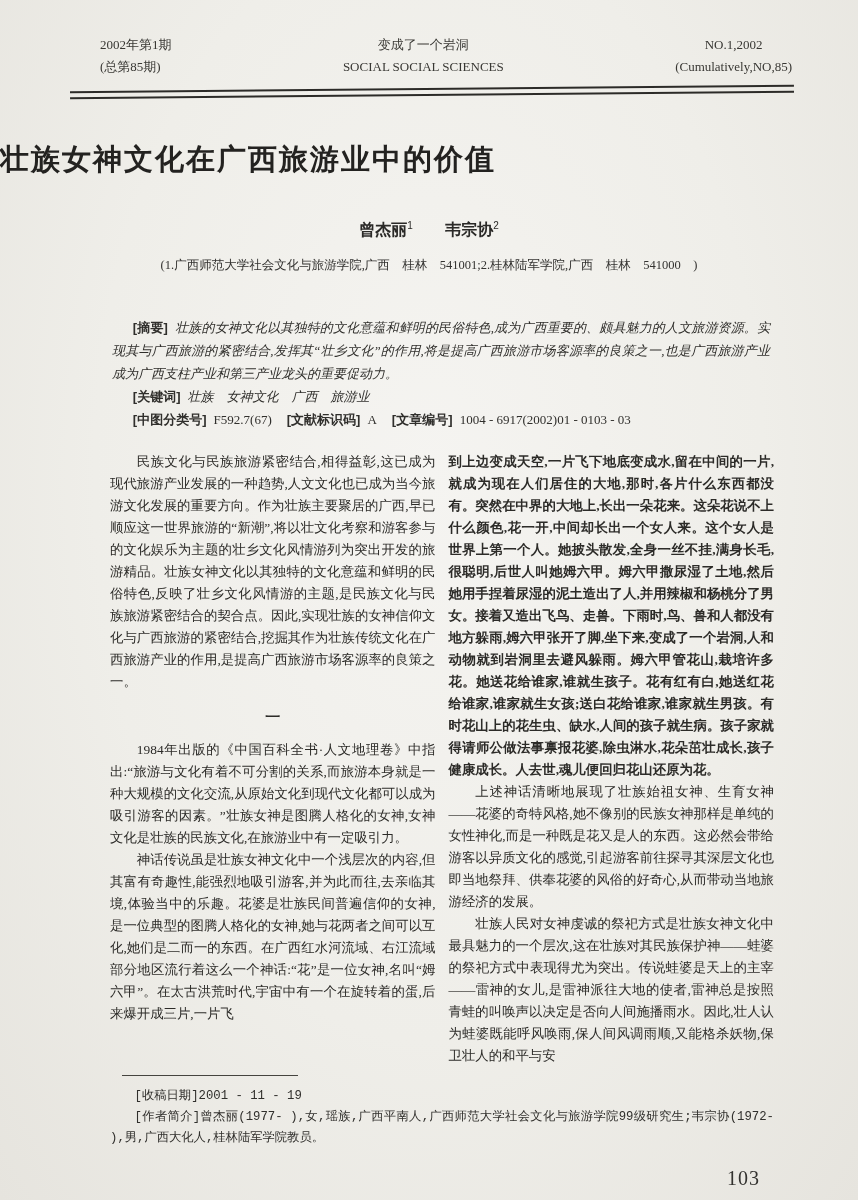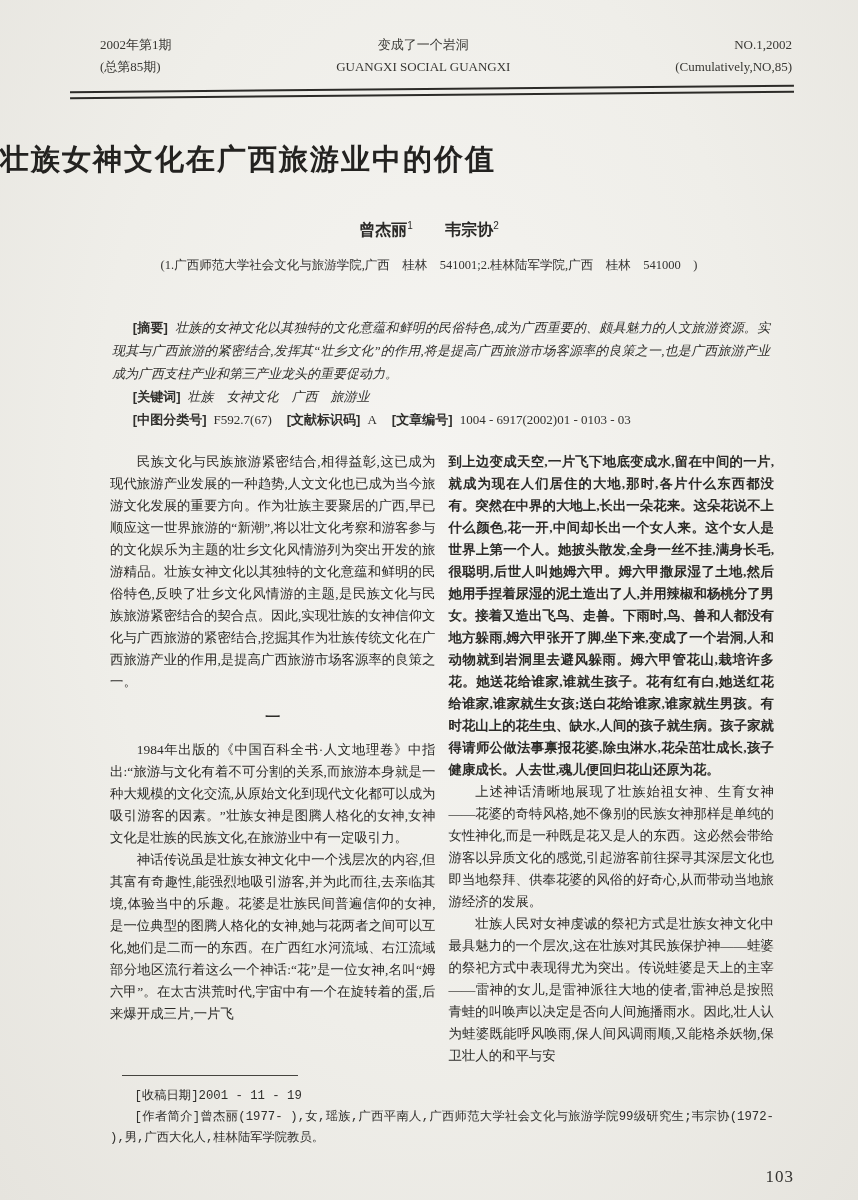--- a/index.html
+++ b/index.html
@@ -14,21 +14,21 @@
     color:#2d2c29;
   }
   
   .header{
     display:flex;justify-content:space-between;align-items:flex-start;
     padding:34px 66px 0 100px;
     font-size:13px;line-height:22px;color:#383733;
   }
   .header .blk{white-space:nowrap;}
   .header .c{text-align:center;}
-  .header .r{text-align:right;}
+  .header .r{text-align:center;}
   .rule{
     margin:10px 64px 0 70px;height:4px;
     border-top:2px solid #2c2b28;border-bottom:2px solid #2c2b28;
     transform:rotate(-0.5deg);
   }
   
   .title{
     margin-top:44px;
     font-family:"Liberation Sans","DejaVu Sans",sans-serif;
     font-weight:bold;font-size:29px;letter-spacing:2px;color:#232220;
@@ -60,37 +60,37 @@
   .para.cont{text-indent:0;font-weight:bold;}
   .divider{
     text-align:center;font-weight:bold;margin:13px 0 11px 0;
     font-family:"Liberation Sans","DejaVu Sans",sans-serif;font-size:15px;
   }
   
   .footnote{margin:8px 84px 0 110px;font-size:12.3px;line-height:21px;color:#302f2c;font-family:Liberation Mono, monospace;}
   .fn-rule{width:176px;height:1px;background:#45443f;margin:8px 0 10px 12px;}
   .footnote p{margin:0;text-indent:2em;text-align:justify;}
   .pagenum{
-    margin-top:18px;padding-right:64px;text-align:right;
-    font-size:17px;color:#33322f;letter-spacing:1px;
+    margin-top:18px;padding-right:98px;text-align:right;
+    font-size:20px;color:#33322f;letter-spacing:1px;
   }
 </style>
 </head>
 <body>
 
 <div class="page">
 
   <div class="header">
     <div class="blk l">
       <div>2002年第1期</div>
       <div>(总第85期)</div>
     </div>
     <div class="blk c">
       <div>变成了一个岩洞</div>
-      <div>GUANGXI SOCIAL GUANGXI</div>
+      <div>SOCIAL SOCIAL SCIENCES</div>
     </div>
     <div class="blk r">
       <div>NO.1,2002</div>
       <div>(Cumulatively,NO,85)</div>
     </div>
   </div>
 
   <div class="rule"></div>
 
   <div class="title">壮族女神文化在广西旅游业中的价值</div>

